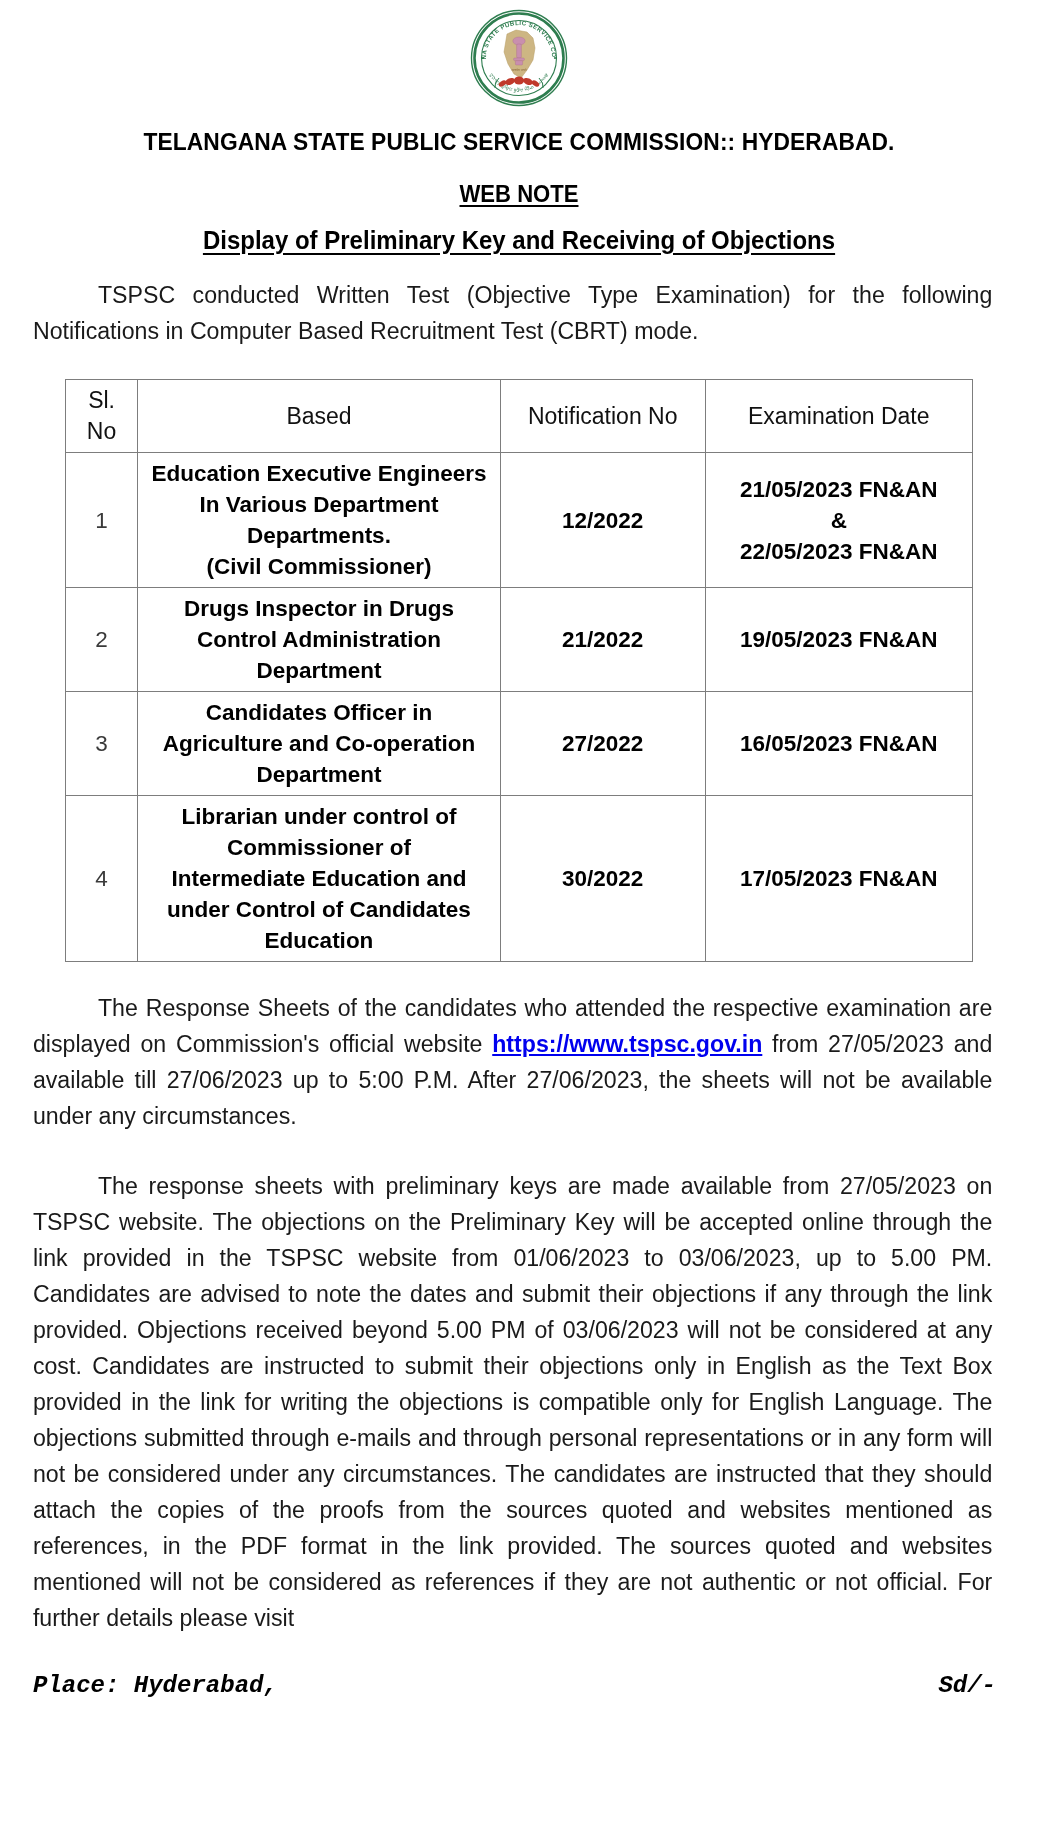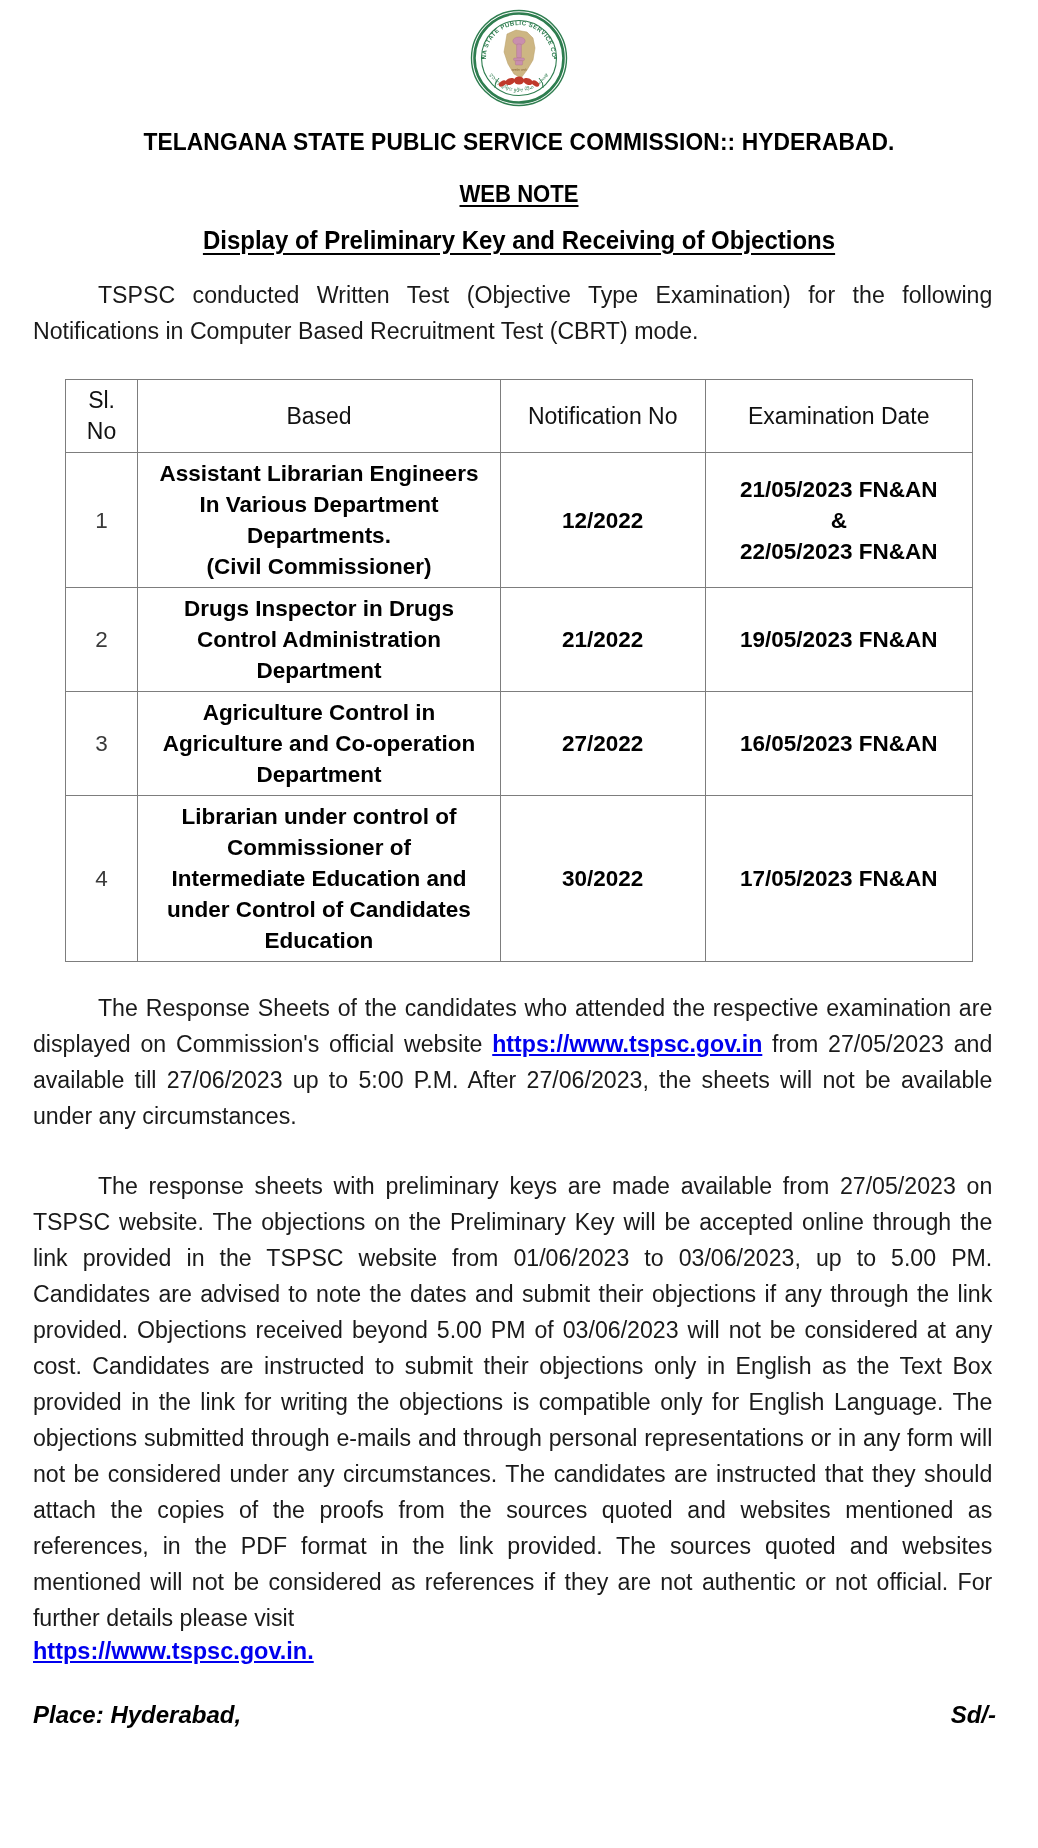--- a/index.html
+++ b/index.html
@@ -141,21 +141,21 @@
     padding-left: 5px;
     margin-top: 2px;
     display: inline-block;
   }
   .signature-row {
     display: flex;
     justify-content: space-between;
     align-items: flex-start;
     margin-top: 36px;
     padding: 0 14px 0 5px;
-    font-family: Liberation Sans, sans-serif;
+    font-family: Liberation Mono, monospace;
     font-weight: bold;
     font-style: italic;
     font-size: 24px;
   }
 </style>
 </head>
 <body>
 
 <div class="page">
 
@@ -223,21 +223,21 @@
         </th>
         <th>Based</th>
         <th>Notification No</th>
         <th>Examination Date</th>
       </tr>
     </thead>
     <tbody id="table-body">
         <tr>
           <td class="sl-cell">1</td>
           <td class="cell-lines">
-            <span>Assistant Librarian Engineers</span>
+            <span>Education Executive Engineers</span>
             <span>In Various Department</span>
             <span>Departments.</span>
             <span>(Civil Commissioner)</span>
           </td>
           <td>12/2022</td>
           <td class="cell-lines">
             <span>21/05/2023 FN&amp;AN</span>
             <span>&amp;</span>
             <span>22/05/2023 FN&amp;AN</span>
           </td>
@@ -250,21 +250,21 @@
             <span>Department</span>
           </td>
           <td>21/2022</td>
           <td class="cell-lines">
             <span>19/05/2023 FN&amp;AN</span>
           </td>
         </tr>
         <tr>
           <td class="sl-cell">3</td>
           <td class="cell-lines">
-            <span>Agriculture Control in</span>
+            <span>Candidates Officer in</span>
             <span>Agriculture and Co-operation</span>
             <span>Department</span>
           </td>
           <td>27/2022</td>
           <td class="cell-lines">
             <span>16/05/2023 FN&amp;AN</span>
           </td>
         </tr>
         <tr>
           <td class="sl-cell">4</td>
@@ -284,21 +284,20 @@
   </table>
 
   
   <p class="para indent" id="response-paragraph">
     <span>The Response Sheets of the candidates who attended the respective examination are displayed on Commission's official website </span><a class="link-bold" href="#">https://www.tspsc.gov.in</a><span> from 27/05/2023 and available till   27/06/2023 up to 5:00 P.M. After 27/06/2023, the sheets will not be available under any circumstances.</span>
   </p>
 
   
   <p class="para indent" id="objections-paragraph">The response sheets with preliminary keys are made available from   27/05/2023 on TSPSC website. The objections on the Preliminary Key will be accepted online through the link provided in the TSPSC website from   01/06/2023 to  03/06/2023, up to 5.00 PM. Candidates are advised to note the dates and submit their objections if any through the link provided. Objections received beyond 5.00 PM of 03/06/2023 will not be considered at any cost. Candidates are instructed to submit their objections only in English as the Text Box provided in the link for writing the objections is compatible only for English Language. The objections submitted through e-mails and through personal representations or in any form will not be considered under any circumstances. The candidates are instructed that they should attach the copies of the proofs from the sources quoted and websites mentioned as references, in the PDF format in the link provided. The sources quoted and websites mentioned will not be considered as references if they are not authentic or not official. For further details please visit</p>
 
-  <a class="tail-link" href="#">https://www.tspsc.gov.in.</a>
 
   
   <div class="signature-row">
     <span>Place: Hyderabad,</span>
     <span>Sd/-</span>
   </div>
 
 </div>
 
 </body></html>

